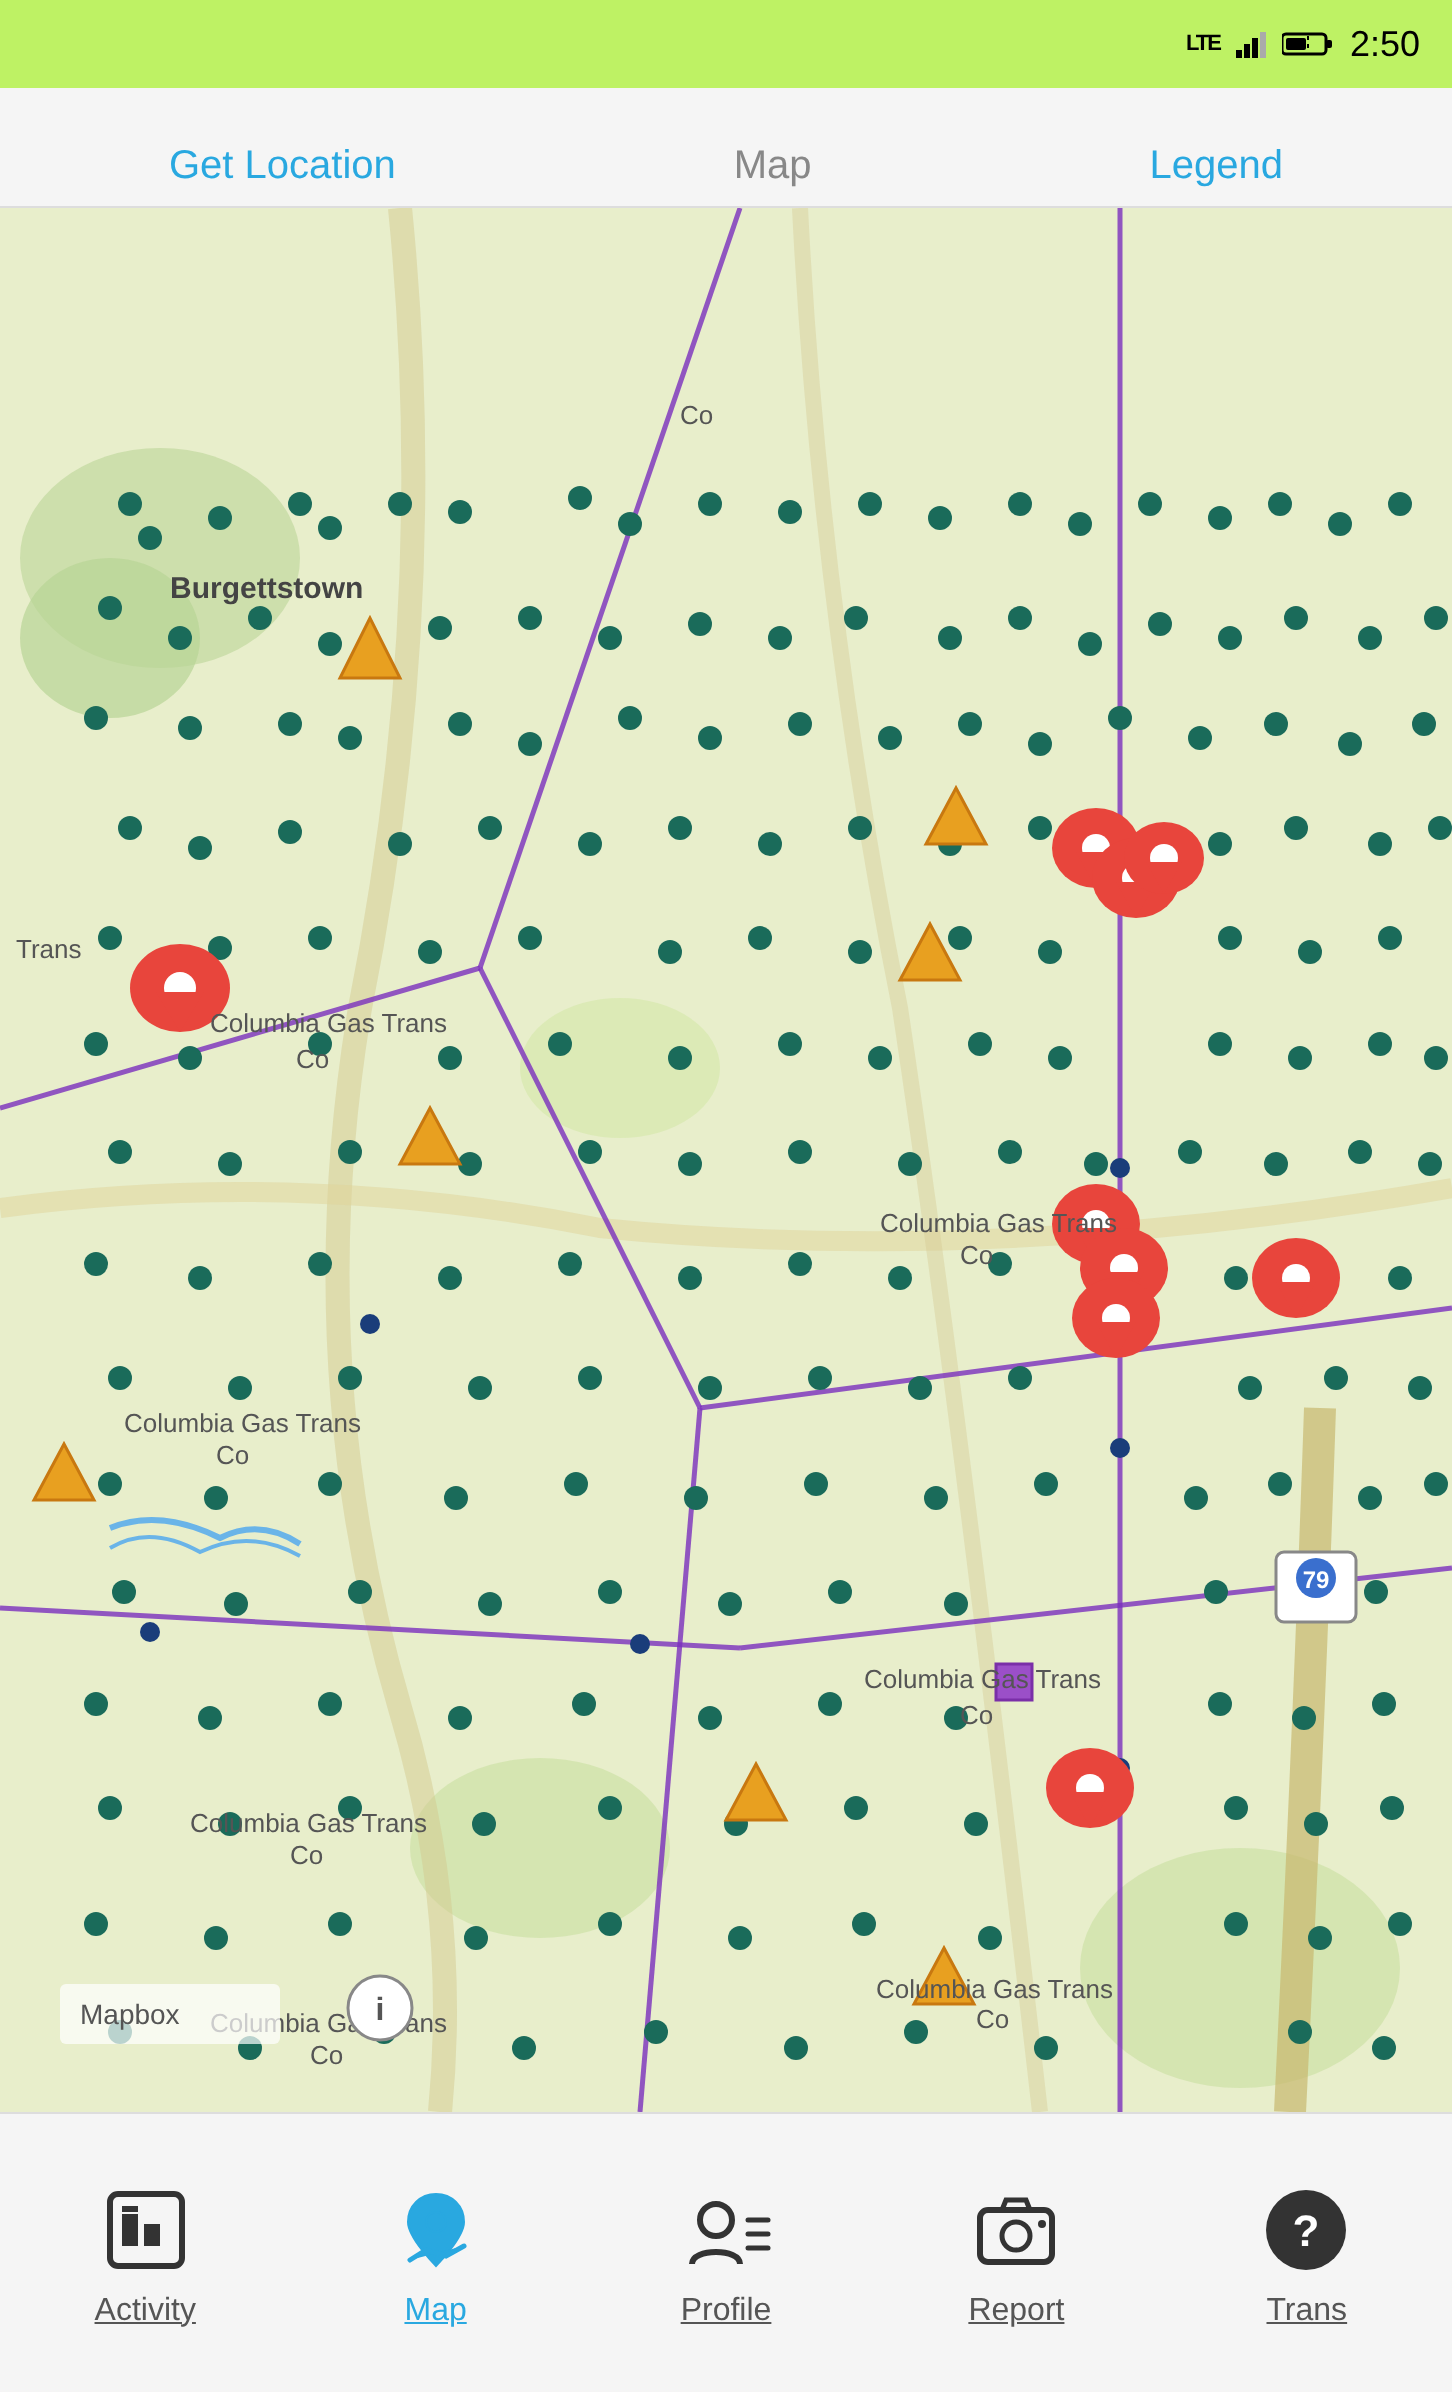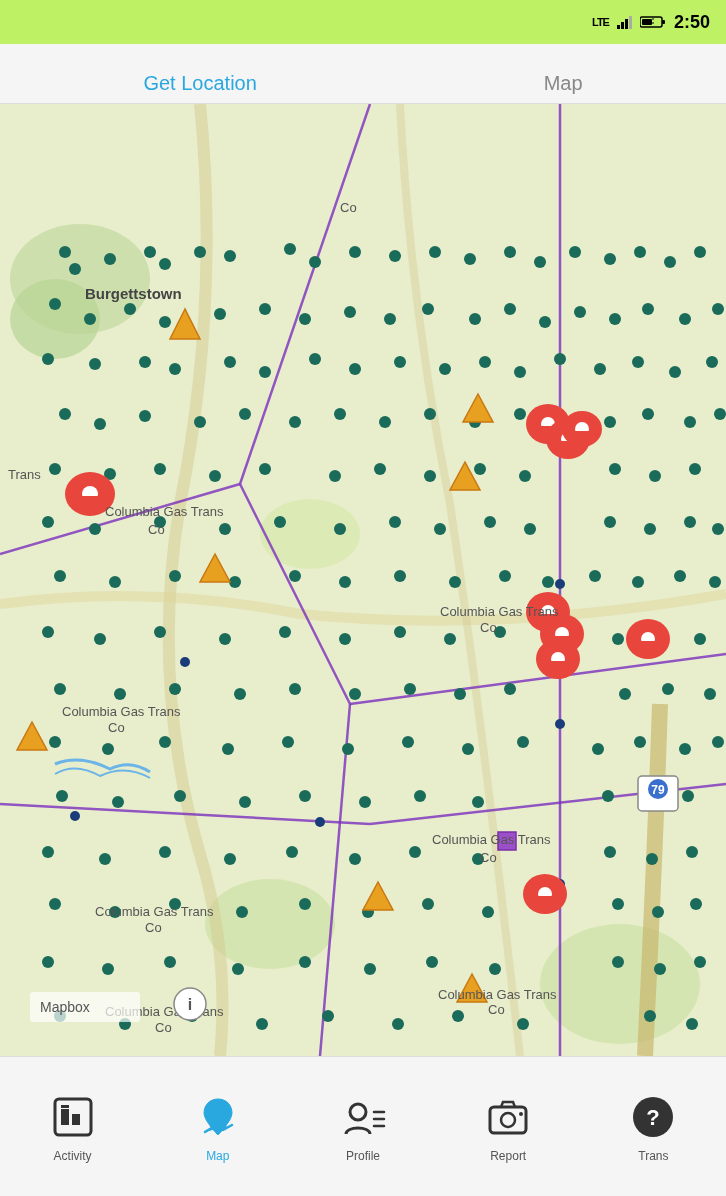--- a/index.html
+++ b/index.html
@@ -18,21 +18,21 @@
       height: 44px;
       background: #bef264;
       display: flex;
       align-items: center;
       justify-content: flex-end;
       padding: 0 16px;
       gap: 8px;
     }
     .status-time {
       font-size: 18px;
-      font-weight: bold;
+      font-weight: normal;
       color: #000;
     }
 
     
     .top-nav {
       width: 100%;
       height: 60px;
       background: #f5f5f5;
       display: flex;
       align-items: center;
@@ -88,22 +88,23 @@
       flex: 1;
     }
     .bottom-nav-item .icon-wrap {
       width: 52px;
       height: 52px;
       display: flex;
       align-items: center;
       justify-content: center;
     }
     .bottom-nav-item .nav-label {
-      font-size: 12px;
+      font-size: 16px;
       color: #555;
+      text-decoration: underline;
     }
     .bottom-nav-item.active .nav-label {
       color: #29a8e0;
     }
     .bottom-nav-item.active svg path,
     .bottom-nav-item.active svg circle,
     .bottom-nav-item.active svg rect {
       stroke: #29a8e0;
       fill: #29a8e0;
     }
@@ -146,20 +147,23 @@
   </svg>
   <span class="status-time">2:50</span>
 </div>
 
 <div class="top-nav">
   <div class="top-nav-item active">
     <span>Get Location</span>
   </div>
   <div class="top-nav-item">
     <span>Map</span>
+  </div>
+  <div class="top-nav-item active">
+    <span>Legend</span>
   </div>
 </div>
 
 <div class="map-area">
   <svg class="map-canvas" viewBox="0 0 726 952" xmlns="http://www.w3.org/2000/svg">
 
     <rect width="726" height="952" fill="#e8eecb"></rect>
 
     <ellipse cx="80" cy="175" rx="70" ry="55" fill="#c5dba4" opacity="0.8"></ellipse>
     <ellipse cx="55" cy="215" rx="45" ry="40" fill="#b8d495" opacity="0.7"></ellipse>

